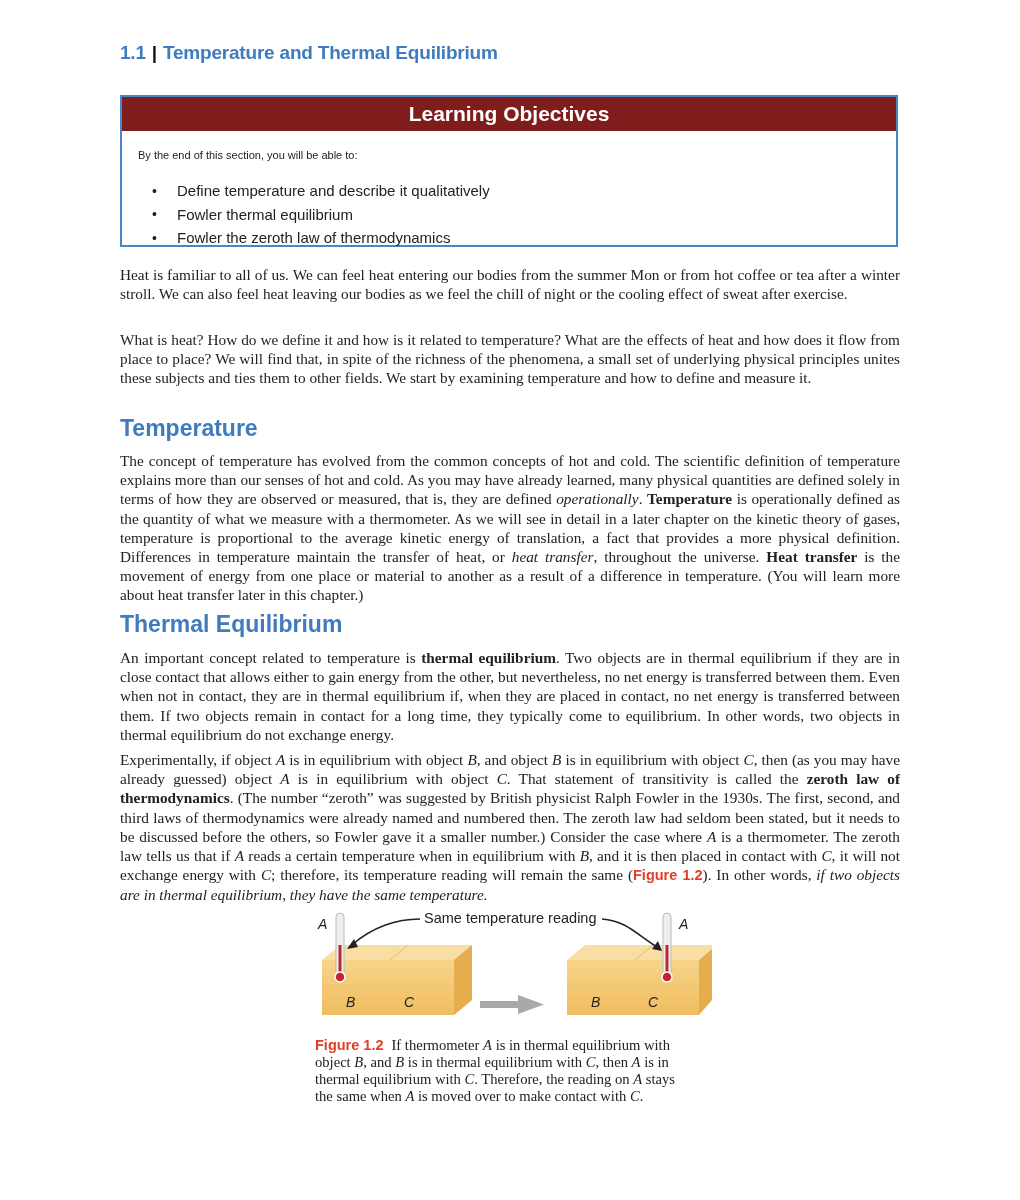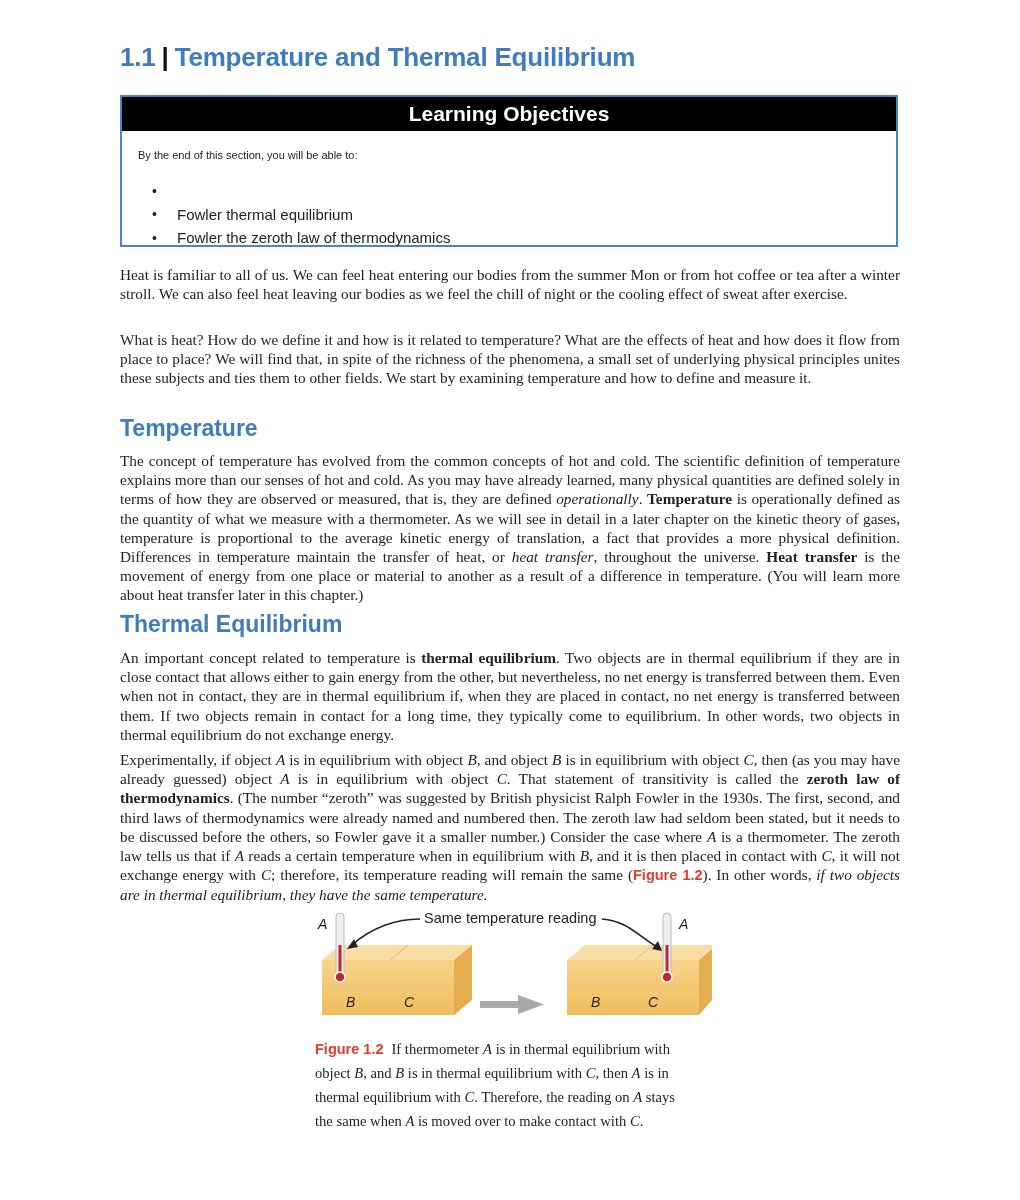--- a/index.html
+++ b/index.html
@@ -1,48 +1,49 @@
 <!DOCTYPE html>
 <html><head>
 <meta charset="utf-8">
 <style>
   html,body{margin:0;padding:0;background:#fff;}
   body{width:1020px;height:1200px;position:relative;overflow:hidden;color:#222;}
   .page{position:absolute;left:120px;top:0;width:780px;}
-  .chapter-title{position:absolute;top:42px;left:0;margin:0;font-family:"Liberation Sans",sans-serif;font-weight:bold;font-size:26px;color:#3e7bbf;white-space:nowrap;letter-spacing:-0.2px;}
+  .chapter-title{position:absolute;top:42px;left:0;margin:0;font-family:"Liberation Sans",sans-serif;font-weight:bold;font-size:19px;color:#3e7bbf;white-space:nowrap;letter-spacing:-0.2px;}
   .chapter-title .bar{color:#111;margin:0 6px;}
   .lo-box{position:absolute;top:95px;left:0;width:778px;height:152px;border:2px solid #4a86c5;box-sizing:border-box;}
-  .lo-head{background:#000000;height:34px;display:flex;align-items:center;justify-content:center;font-family:"Liberation Sans",sans-serif;font-weight:bold;font-size:21px;color:#fff;}
+  .lo-head{background:#7f1d1d;height:34px;display:flex;align-items:center;justify-content:center;font-family:"Liberation Sans",sans-serif;font-weight:bold;font-size:21px;color:#fff;}
   .lo-intro{position:absolute;top:52px;left:16px;font-family:"Liberation Sans",sans-serif;font-size:11px;color:#222;}
   .lo-list{position:absolute;top:82px;left:30px;margin:0;padding:0;list-style:none;font-family:"Liberation Sans",sans-serif;font-size:15px;}
   .lo-list li{height:23.5px;display:flex;align-items:center;}
   .lo-list .dot{width:25px;font-size:14px;}
   .para{position:absolute;left:0;width:780px;margin:0;font-family:"Liberation Serif",serif;font-size:15.3px;line-height:19.2px;text-align:justify;color:#222;}
   .h2{position:absolute;left:0;margin:0;font-family:"Liberation Sans",sans-serif;font-weight:bold;font-size:23px;color:#3e7bbf;}
   .ref{color:#e0402a;font-family:"Liberation Sans",sans-serif;font-weight:bold;font-size:14.5px;}
   .fig{position:absolute;left:312px;top:905px;width:400px;height:125px;}
-  .caption{position:absolute;left:315px;top:1037px;width:378px;font-family:"Liberation Serif",serif;font-size:14.6px;line-height:24px;color:#222;margin:0;}
+  .caption{position:absolute;left:315px;top:1037px;width:378px;font-family:"Liberation Serif",serif;font-size:14.6px;line-height:17px;color:#222;margin:0;}
   .caption .figlabel{color:#e0402a;font-family:"Liberation Sans",sans-serif;font-weight:bold;font-size:14.5px;margin-right:8px;}
   i{}
 </style>
 </head>
 <body>
 
 <div class="page">
 
   <h1 class="chapter-title">
     <span>1.1</span><span class="bar">|</span><span>Temperature and Thermal Equilibrium</span>
   </h1>
 
   <div class="lo-box">
     <div class="lo-head">Learning Objectives</div>
     <div class="lo-intro">By the end of this section, you will be able to:</div>
     <ul class="lo-list">
       <li>
           <span class="dot">•</span>
+          <span>Define temperature and describe it qualitatively</span>
         </li>
       <li>
           <span class="dot">•</span>
           <span>Fowler thermal equilibrium</span>
         </li>
       <li>
           <span class="dot">•</span>
           <span>Fowler the zeroth law of thermodynamics</span>
         </li>
     </ul>

